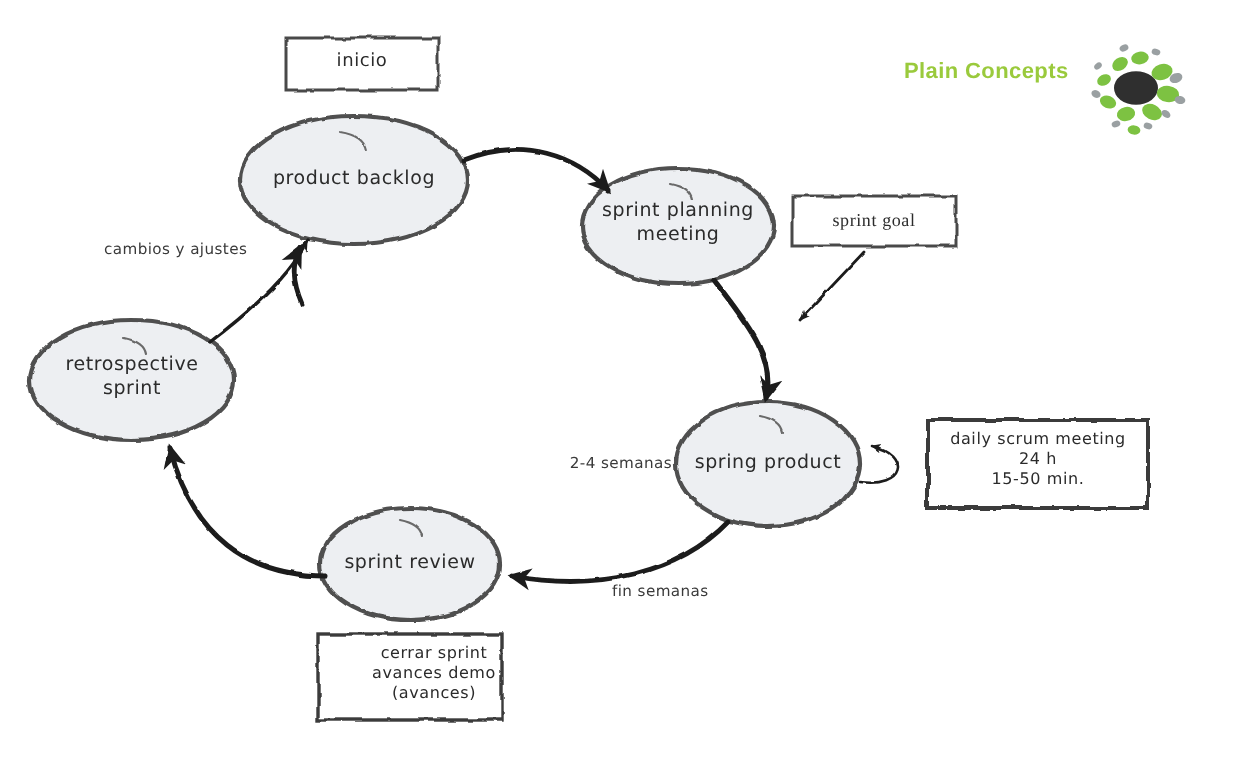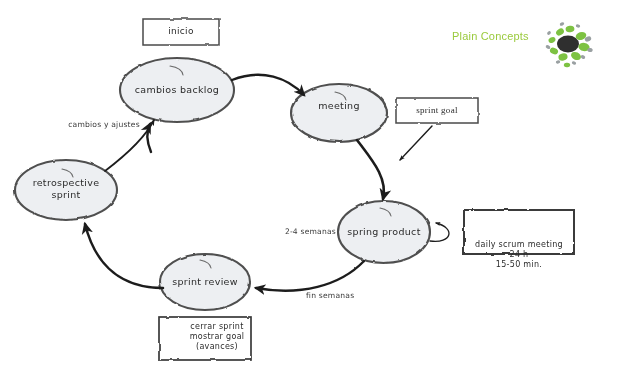--- a/index.html
+++ b/index.html
@@ -43,21 +43,21 @@
   }
   .hit {
     position: absolute;
     cursor: pointer;
   }
   #logo-text {
     position: absolute;
     left: 452px;
     top: 30px;
     font-size: 11px;
-    font-weight: normal;
+    font-weight: bold;
     color: #9ACA3C;
     letter-spacing: 0.2px;
     font-family: "Liberation Sans", sans-serif;
   }
   #logo-mark {
     position: absolute;
     left: 540px;
     top: 20px;
     width: 60px;
     height: 55px;
@@ -120,52 +120,53 @@
     <path d="M364 261 C 340 286, 300 296, 256 288" stroke-width="2.4" marker-end="url(#arrowhead)"></path>
 
     <path d="M163 288 C 124 288, 96 268, 85 224" stroke-width="2.5" marker-end="url(#arrowhead)"></path>
 
     <path d="M105 171 C 130 152, 146 136, 154 120" stroke-width="1.7" marker-end="url(#arrowhead-sm)"></path>
 
     <path d="M151 152 C 146 140, 146 132, 150 124" stroke-width="2.4" marker-end="url(#arrowhead)"></path>
   </g>
 </svg>
 
-<div class="node-label" style="left:122px; top:84px; width:110px;">cambios backlog</div>
+<div class="node-label" style="left:122px; top:84px; width:110px;">product backlog</div>
 
 <div class="node-label" style="left:289px; top:100px; width:100px;">
+  <div>sprint planning</div>
   <div>meeting</div>
 </div>
 
 <div class="node-label" style="left:334px; top:226px; width:100px;">spring product</div>
 
 <div class="node-label" style="left:157px; top:276px; width:96px;">sprint review</div>
 
 <div class="node-label" style="left:16px; top:177px; width:100px;">
   <div>retrospective</div>
   <div>sprint</div>
 </div>
 
 <div class="box-label" style="left:143px; top:26px; width:76px;">inicio</div>
 
 <div class="box-label" style="left:396px; top:105px; width:82px;font-family:Liberation Serif, serif;">sprint goal</div>
 
-<div class="box-label" style="left:464px; top:215px; width:110px; font-size:8px;margin-top:25px;">
+<div class="box-label" style="left:464px; top:215px; width:110px; font-size:8px;">
   <div>daily scrum meeting</div>
   <div>24 h</div>
   <div>15-50 min.</div>
 </div>
 
 <div class="box-label" style="left:159px; top:322px; width:116px; font-size:8px;">
   <div>cerrar sprint</div>
-  <div>mostrar goal</div>
+  <div>avances demo</div>
   <div>(avances)</div>
 </div>
 
-<div class="edge-label" style="left:52px; top:120px; width:104px; text-align:center;">
+<div class="edge-label" style="left:52px; top:120px; width:104px; text-align:left;">
   <div>cambios y ajustes</div>
 </div>
 
 <div class="edge-label" style="left:266px; top:227px; width:70px; text-align:right;">2-4 semanas</div>
 
 <div class="edge-label" style="left:306px; top:291px; width:60px; text-align:left;">fin semanas</div>
 
 <div id="logo-text">Plain Concepts</div>
 
 <svg id="logo-mark" viewBox="0 0 60 55">

